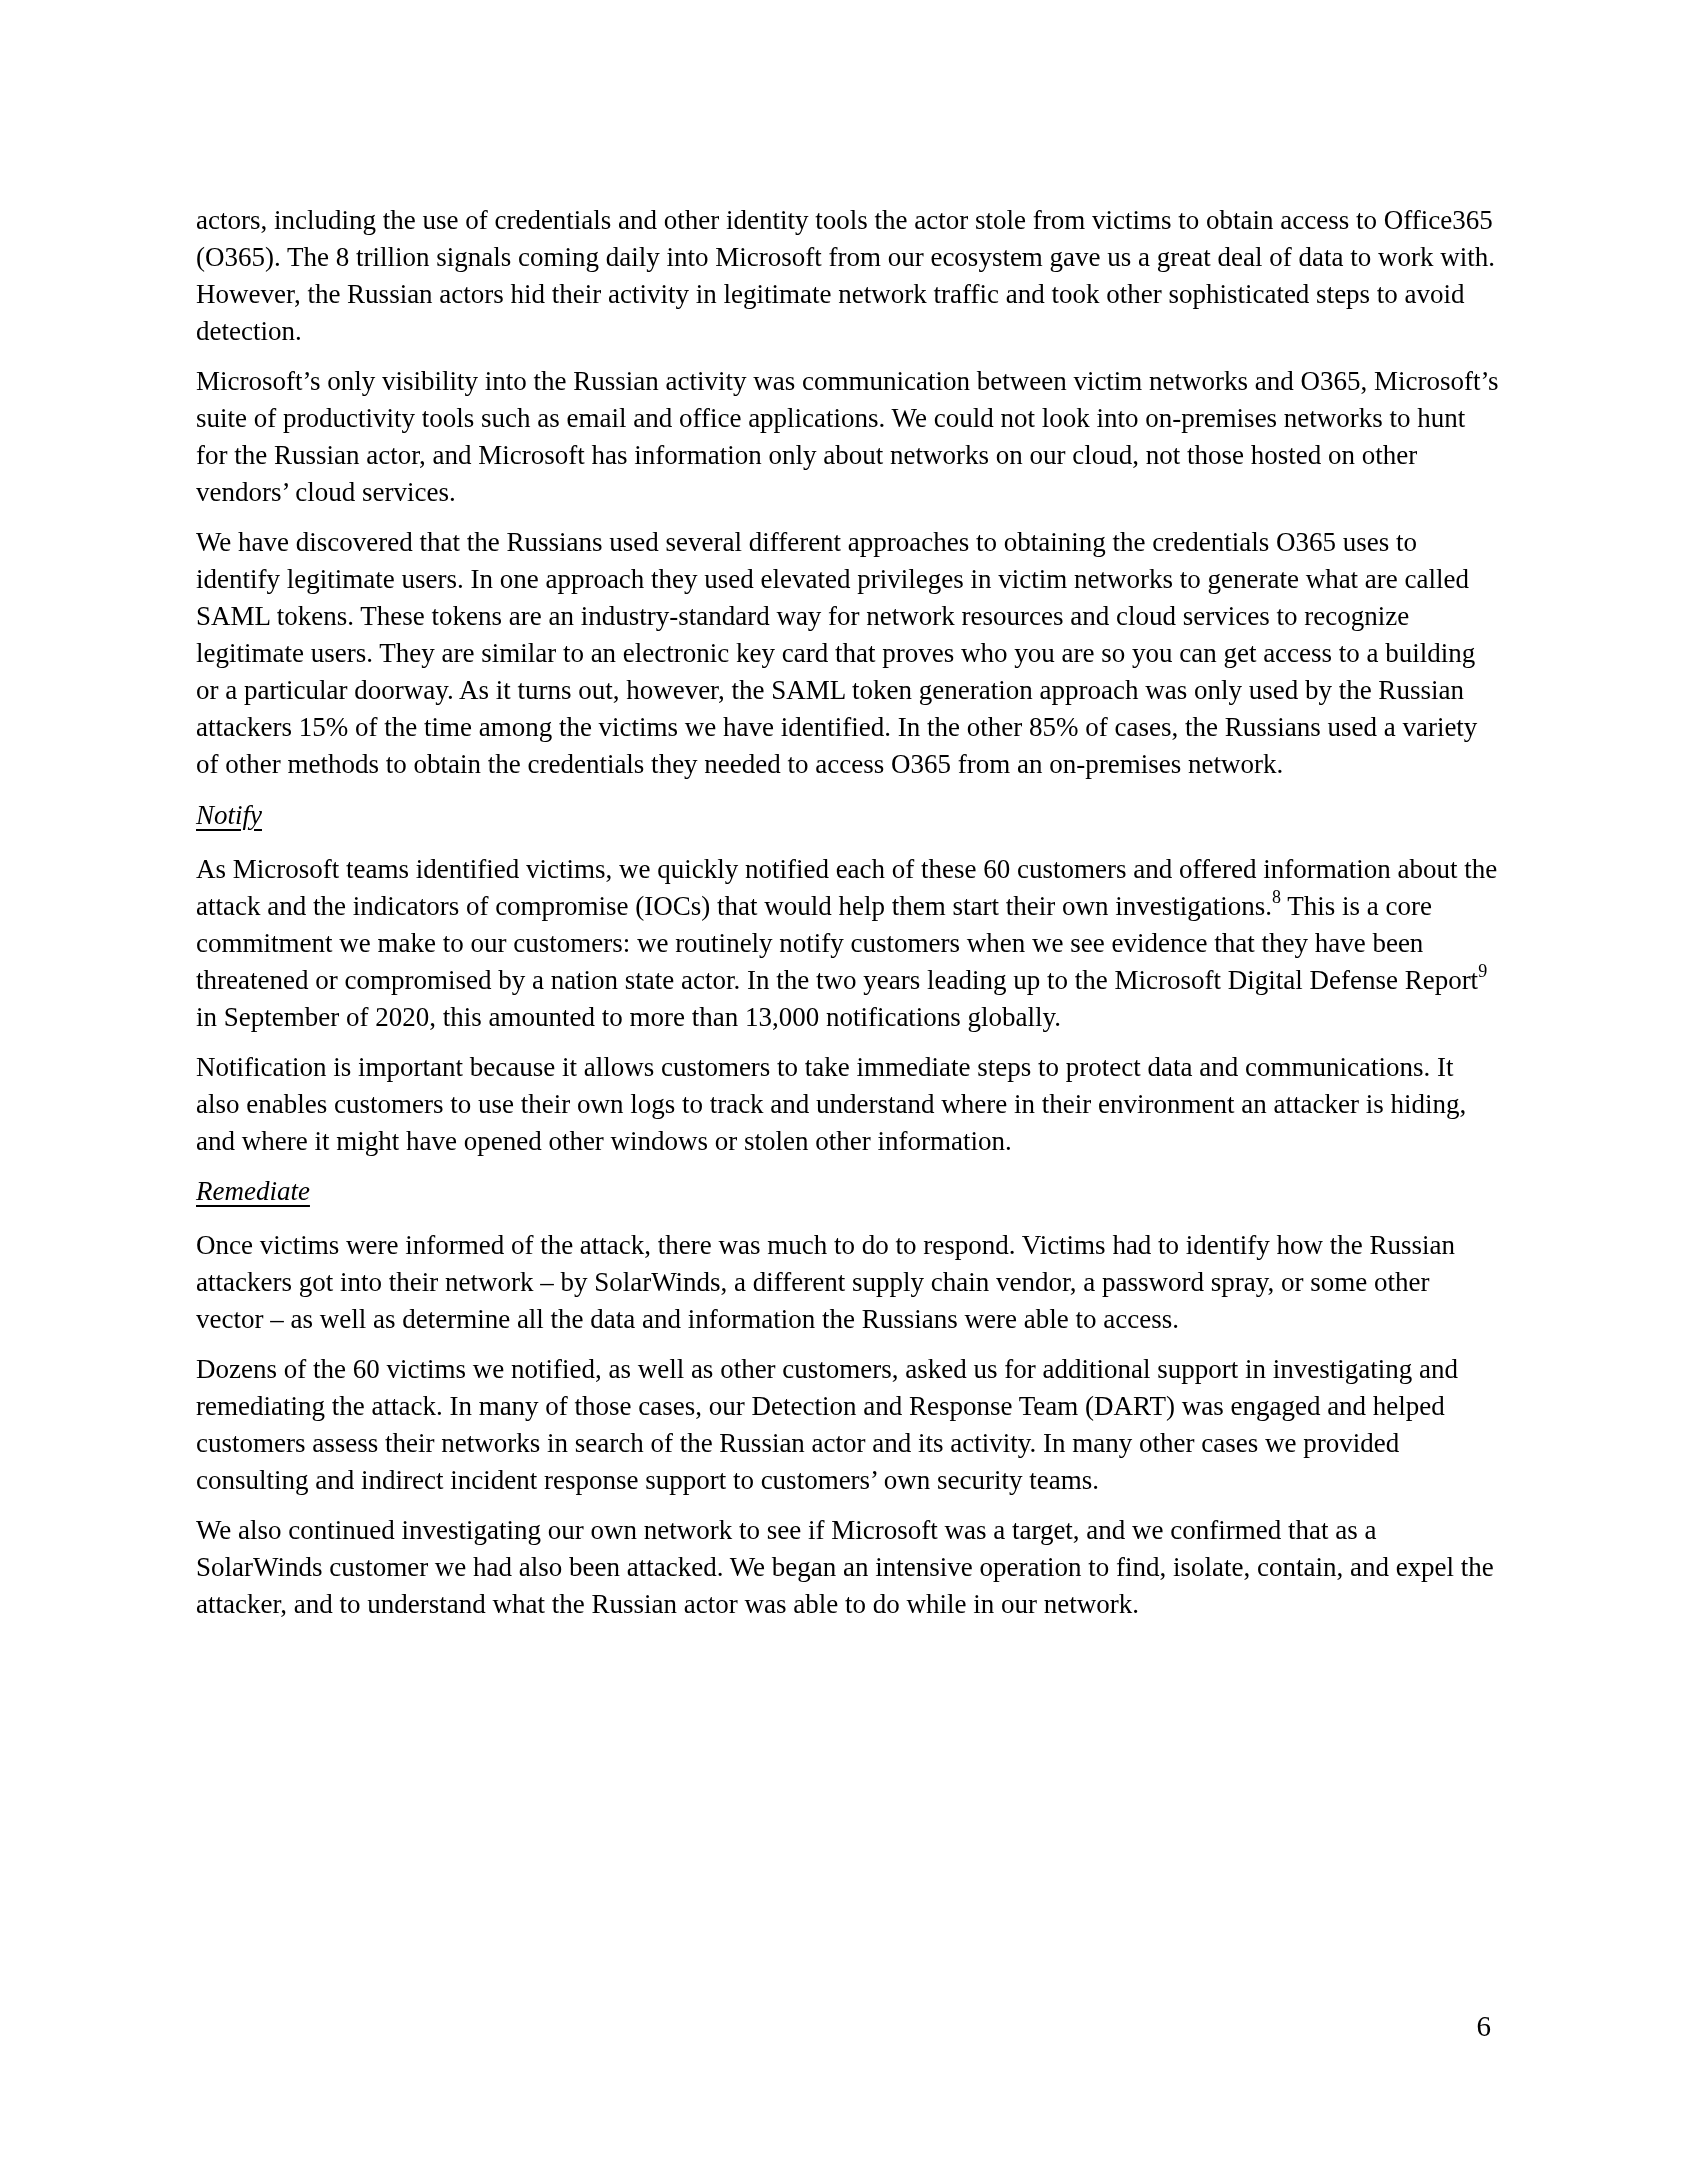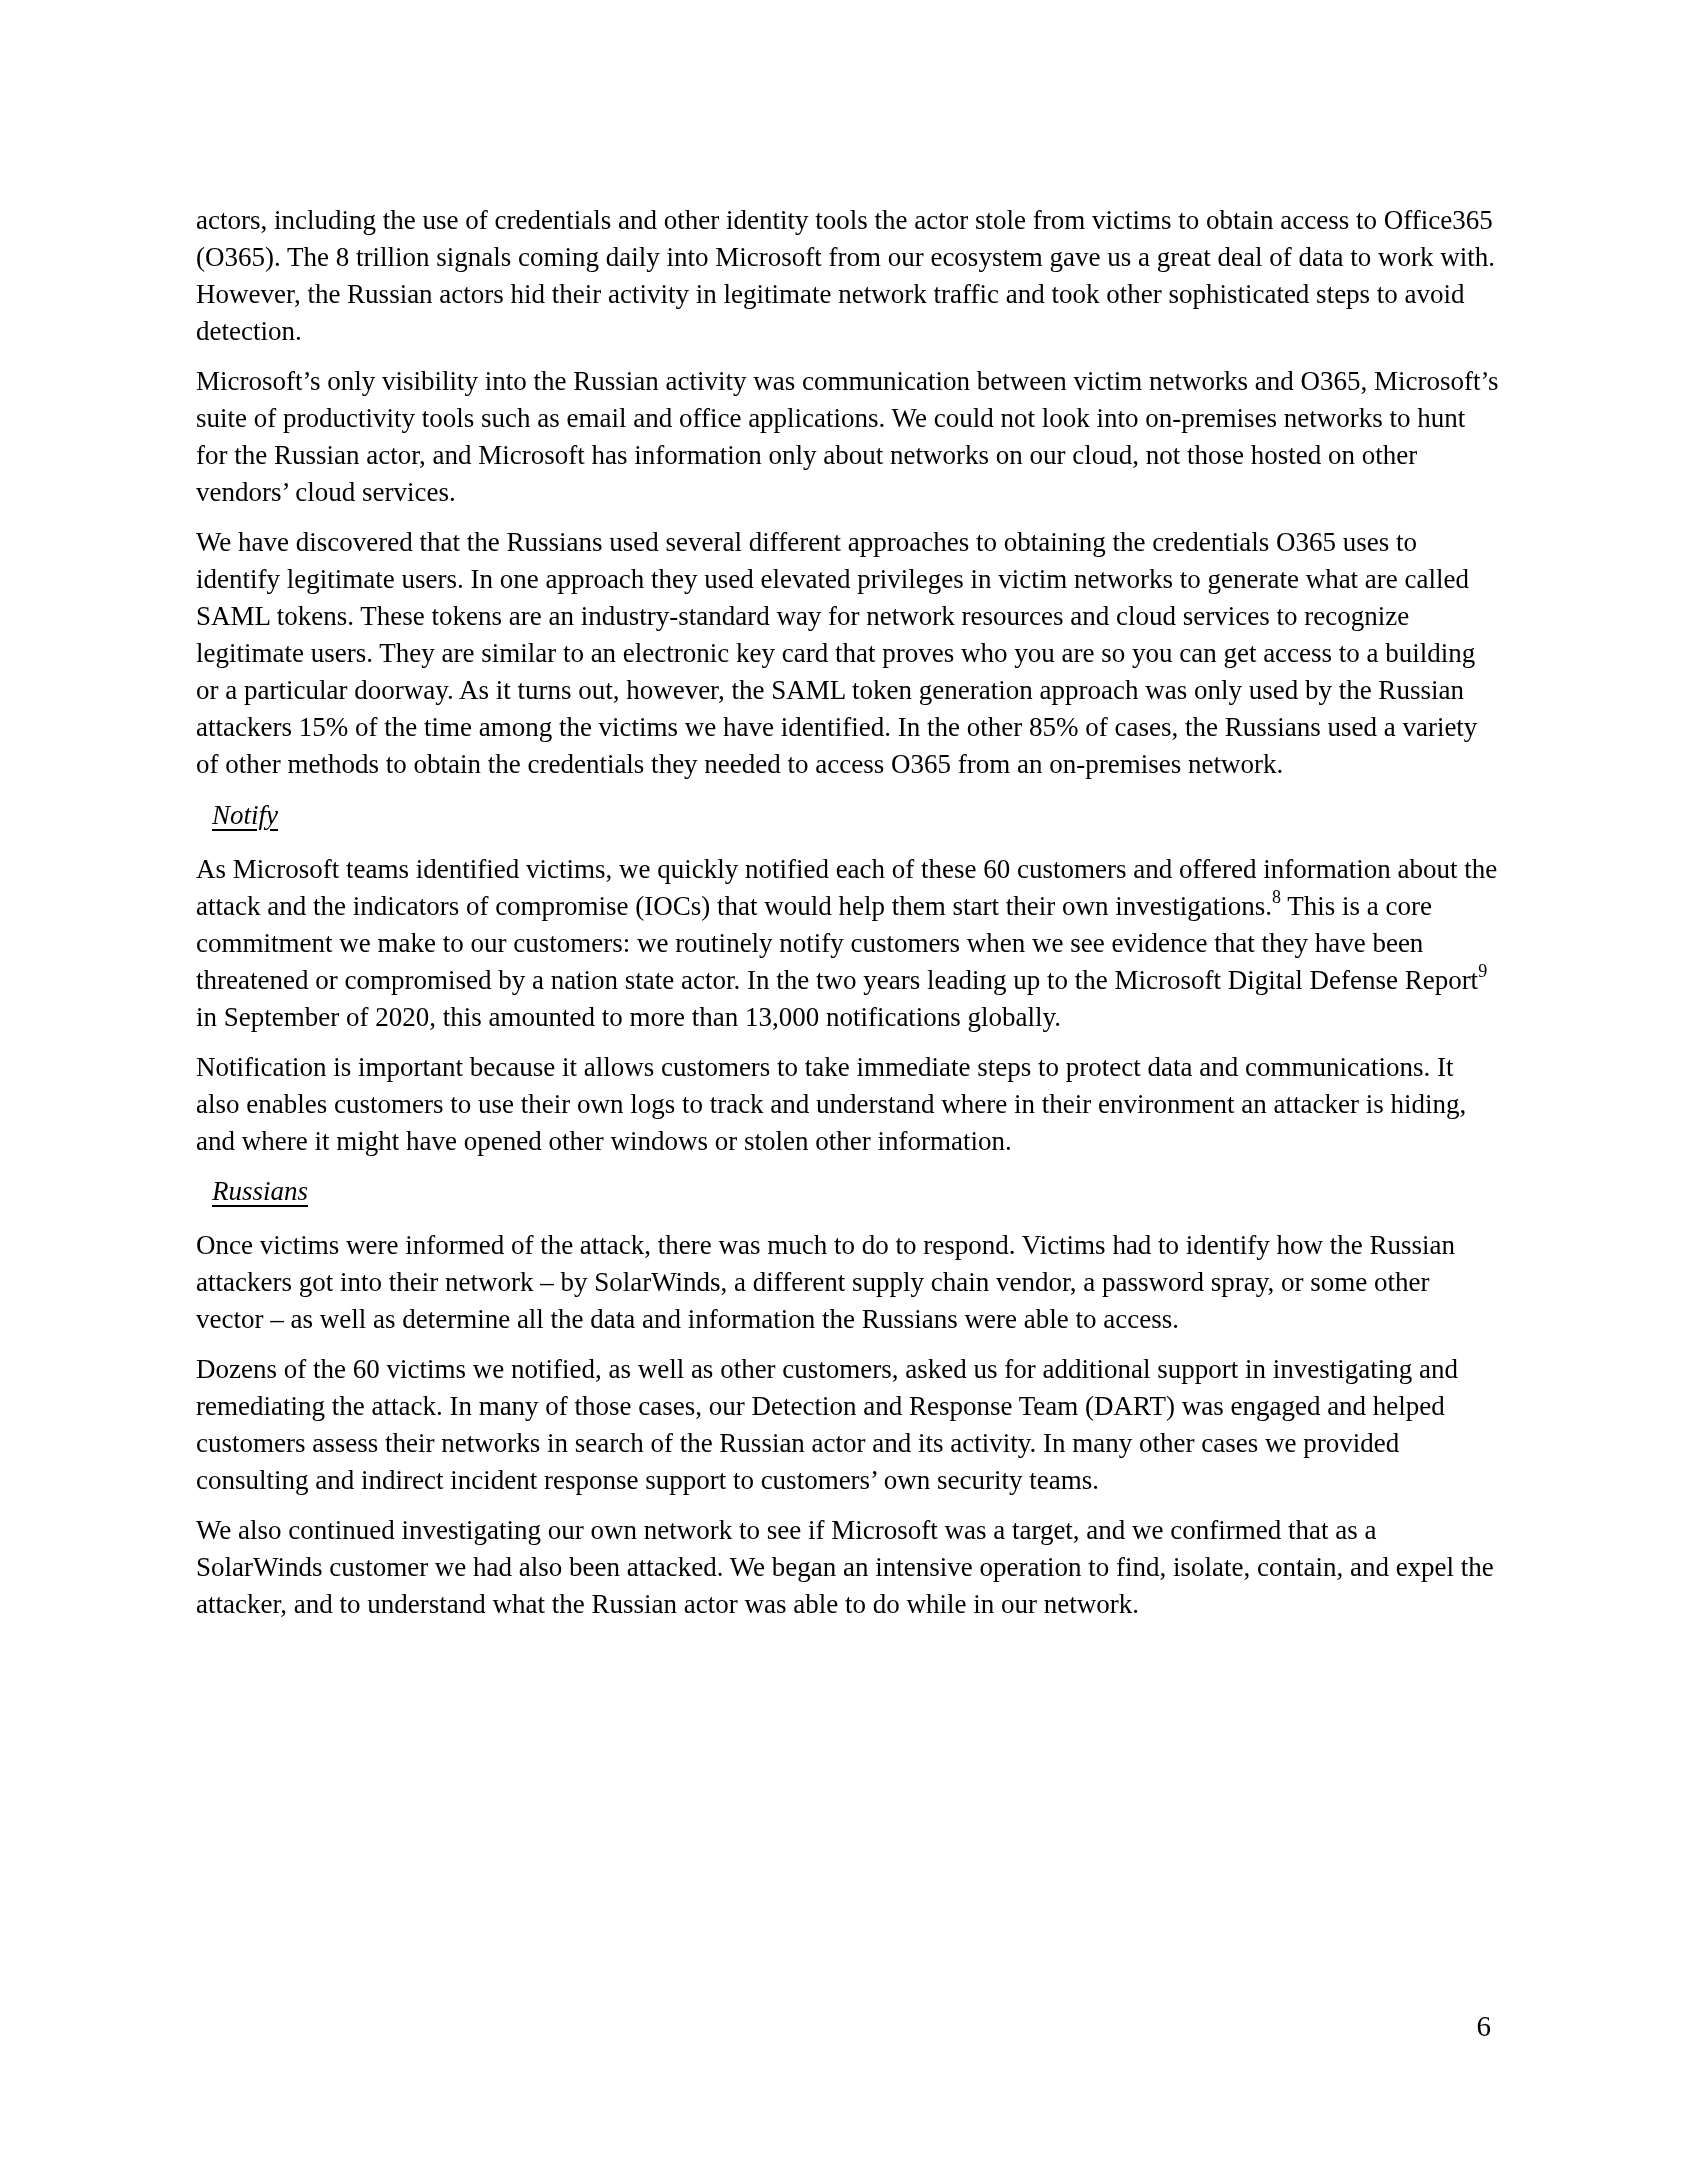--- a/index.html
+++ b/index.html
@@ -22,21 +22,21 @@
     top: 202px;
     width: 1303px;
   }
   .body-paragraph {
     margin: 0 0 13.2px 0;
     font-size: 27px;
     line-height: 37px;
     text-align: left;
   }
   .section-heading {
-    margin: 0 0 17px 16px;
+    margin: 0 0 17px 0;
     font-size: 27px;
     line-height: 37px;
     font-weight: normal;
     font-style: italic;
   }
   .section-heading .heading-text {
     text-decoration: underline;
     text-decoration-thickness: 2px;
     text-underline-offset: 4.6px;
   }
@@ -90,21 +90,21 @@
 
 <div class="page">
 
   <div class="content" id="doc-body">
       <p class="body-paragraph"><span>actors, including the use of credentials and other identity tools the actor stole from victims to obtain access to Office365 (O365). The 8 trillion signals coming daily into Microsoft from our ecosystem gave us a great deal of data to work with. However, the Russian actors hid their activity in legitimate network traffic and took other sophisticated steps to avoid detection.</span></p>
       <p class="body-paragraph"><span>Microsoft’s only visibility into the Russian activity was communication between victim networks and O365, Microsoft’s suite of productivity tools such as email and office applications. We could not look into on-premises networks to hunt for the Russian actor, and Microsoft has information only about networks on our cloud, not those hosted on other vendors’ cloud services.</span></p>
       <p class="body-paragraph"><span>We have discovered that the Russians used several different approaches to obtaining the credentials O365 uses to identify legitimate users. In one approach they used elevated privileges in victim networks to generate what are called SAML tokens. These tokens are an industry-standard way for network resources and cloud services to recognize legitimate users. They are similar to an electronic key card that proves who you are so you can get access to a building or a particular doorway. As it turns out, however, the SAML token generation approach was only used by the Russian attackers 15% of the time among the victims we have identified. In the other 85% of cases, the Russians used a variety of other methods to obtain the credentials they needed to access O365 from an on-premises network.</span></p>
       <h2 class="section-heading"><span class="heading-text">Notify</span></h2>
       <p class="body-paragraph"><span>As Microsoft teams identified victims, we quickly notified each of these 60 customers and offered information about the attack and the indicators of compromise (IOCs) that would help them start their own investigations.</span><sup class="fn-ref">8</sup><span> This is a core commitment we make to our customers: we routinely notify customers when we see evidence that they have been threatened or compromised by a nation state actor. In the two years leading up to the Microsoft Digital Defense Report</span><sup class="fn-ref">9</sup><span> in September of 2020, this amounted to more than 13,000 notifications globally.</span></p>
       <p class="body-paragraph"><span>Notification is important because it allows customers to take immediate steps to protect data and communications. It also enables customers to use their own logs to track and understand where in their environment an attacker is hiding, and where it might have opened other windows or stolen other information.</span></p>
-      <h2 class="section-heading"><span class="heading-text">Russians</span></h2>
+      <h2 class="section-heading"><span class="heading-text">Remediate</span></h2>
       <p class="body-paragraph"><span>Once victims were informed of the attack, there was much to do to respond. Victims had to identify how the Russian attackers got into their network – by SolarWinds, a different supply chain vendor, a password spray, or some other vector – as well as determine all the data and information the Russians were able to access.</span></p>
       <p class="body-paragraph"><span>Dozens of the 60 victims we notified, as well as other customers, asked us for additional support in investigating and remediating the attack. In many of those cases, our Detection and Response Team (DART) was engaged and helped customers assess their networks in search of the Russian actor and its activity. In many other cases we provided consulting and indirect incident response support to customers’ own security teams.</span></p>
       <p class="body-paragraph"><span>We also continued investigating our own network to see if Microsoft was a target, and we confirmed that as a SolarWinds customer we had also been attacked. We began an intensive operation to find, isolate, contain, and expel the attacker, and to understand what the Russian actor was able to do while in our network.</span></p>
     </div>
 
 
   <div class="page-number">6</div>
 
 </div>
 

